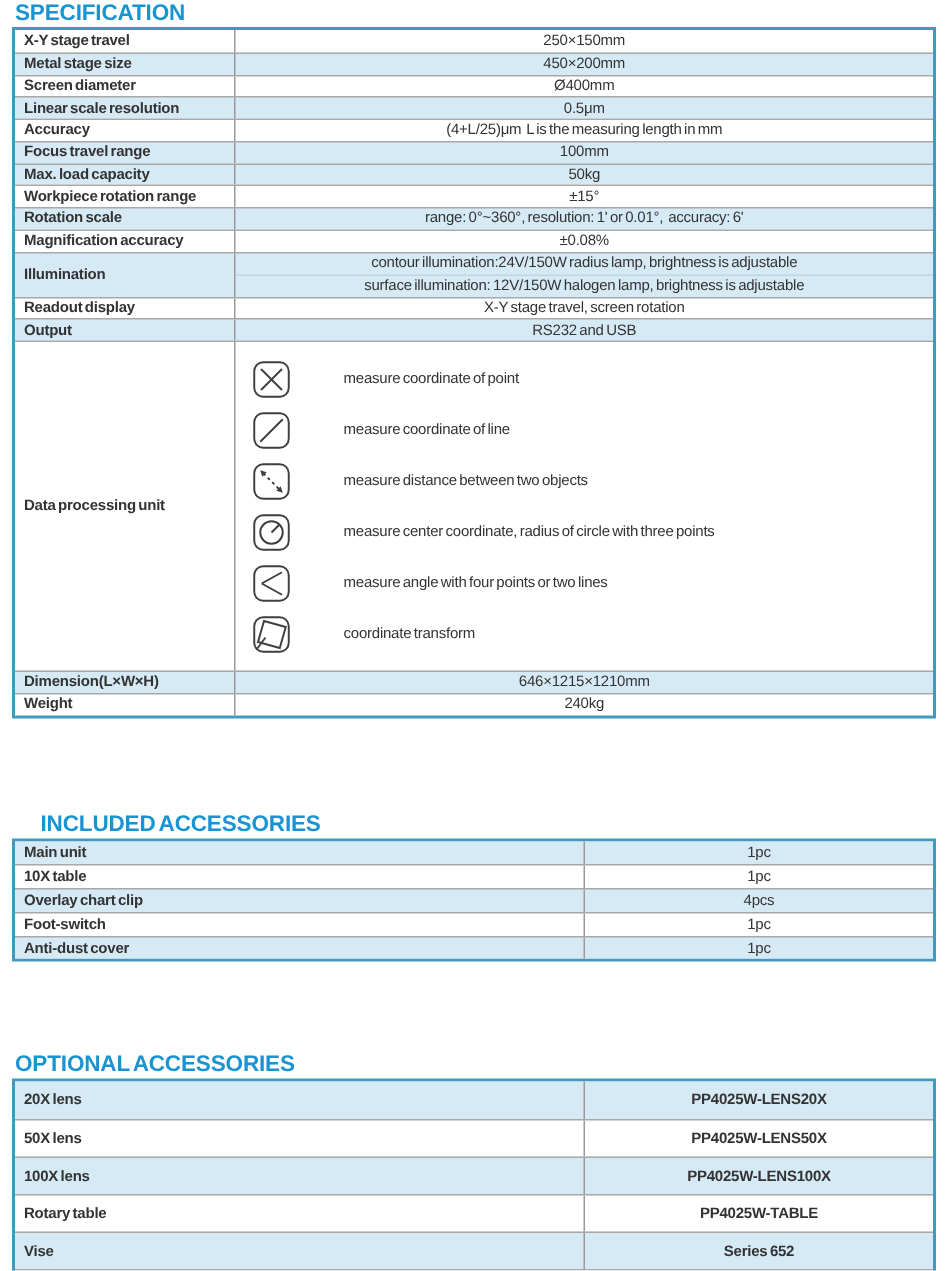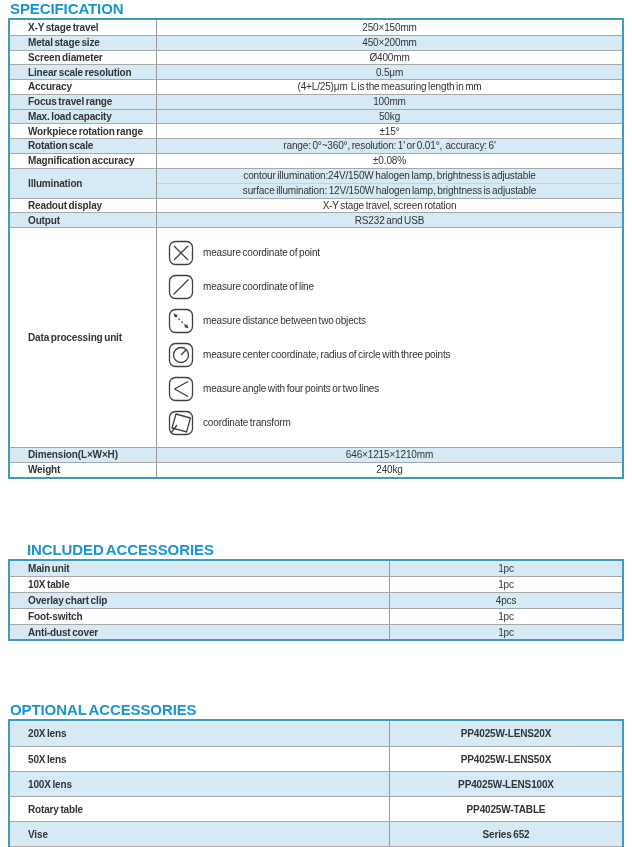--- a/index.html
+++ b/index.html
@@ -17,21 +17,21 @@
   }
   .h1 { margin-top: 2px; }
   .h2 { margin-top: 64px; padding-left: 17px; }
   .h3 { margin-top: 62px; }
   .tbl { margin: 0 8px; border: 2px solid #4298bd; background: #ffffff; }
   .row { display: flex; align-items: stretch; border-top: 1px solid #a8a8a8; }
   .row:first-child { border-top: none; }
   .row.alt { background: #d6eaf6; }
   .cell { display: flex; align-items: center; }
   .cell.label {
-    flex: 0 0 147px; width: 147px; padding-left: 18px;
+    flex: 0 0 147px; width: 147px; padding-left: 6px;
     border-right: 1px solid #999999; font-weight: bold;
   }
   .cell.value { flex: 1; justify-content: center; text-align: center; }
   
   .spec .row { height: 14.75px; }
   .spec .row.row-illum { height: 30px; }
   .spec .row.row-dpu { height: 220px; }
   .illum-col { flex-direction: column; align-items: stretch; padding: 0; }
   .illum-line {
     flex: 1; display: flex; align-items: center; justify-content: center;
@@ -39,21 +39,21 @@
   }
   .illum-line:last-child { border-bottom: none; }
   .dpu-col {
     flex-direction: column; align-items: flex-start; justify-content: center;
     padding-left: 11px; gap: 8px;
   }
   .dpu-item { display: flex; align-items: center; gap: 9px; height: 26px; }
   .dpu-icon { width: 26px; height: 26px; flex: 0 0 26px; }
   .dpu-icon .st { stroke: #3f3f3f; fill: none; stroke-width: 1.3; }
   .dpu-icon .fl { fill: #3f3f3f; stroke: none; }
-  .dpu-text { letter-spacing: -0.15px; }
+  .dpu-text { letter-spacing: -0.15px; margin-left: 26px; }
   
   .acc .cell.label { flex: 0 0 380px; width: 380px; }
   .acc2 .row { height: 15.8px; }
   .acc3 .row { height: 25px; }
   .acc3 .cell.value { font-weight: bold; }
 </style>
 </head>
 <body>
 
 <div class="section-heading h1">SPECIFICATION</div>
@@ -97,21 +97,21 @@
     <div class="cell value">range: 0°~360°, resolution: 1' or 0.01°, &nbsp;accuracy: 6'</div>
   </div>
   <div class="row">
     <div class="cell label">Magnification accuracy</div>
     <div class="cell value">±0.08%</div>
   </div>
 
   <div class="row alt row-illum">
     <div class="cell label">Illumination</div>
     <div class="cell value illum-col">
-      <div class="illum-line">contour illumination:24V/150W halogen lamp, brightness is adjustable</div>
+      <div class="illum-line">contour illumination:24V/150W radius lamp, brightness is adjustable</div>
       <div class="illum-line">surface illumination: 12V/150W halogen lamp, brightness is adjustable</div>
     </div>
   </div>
 
   <div class="row">
     <div class="cell label">Readout display</div>
     <div class="cell value">X-Y stage travel, screen rotation</div>
   </div>
   <div class="row alt">
     <div class="cell label">Output</div>

